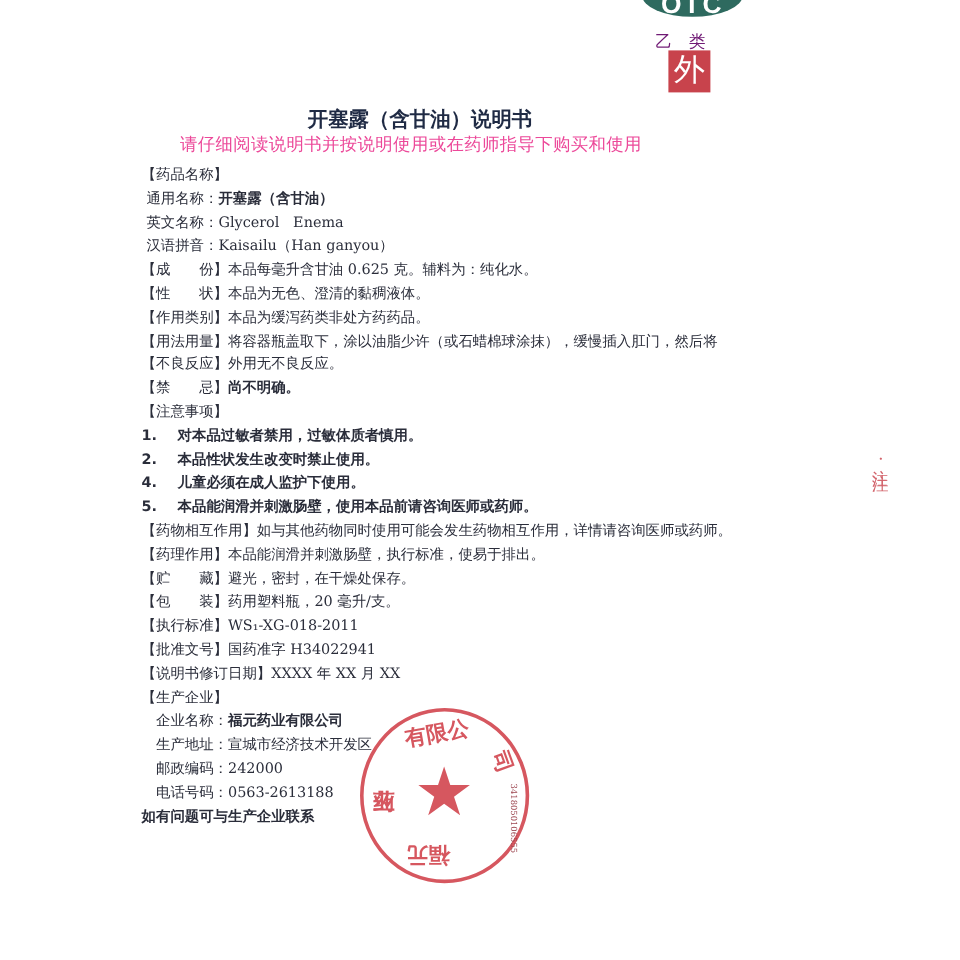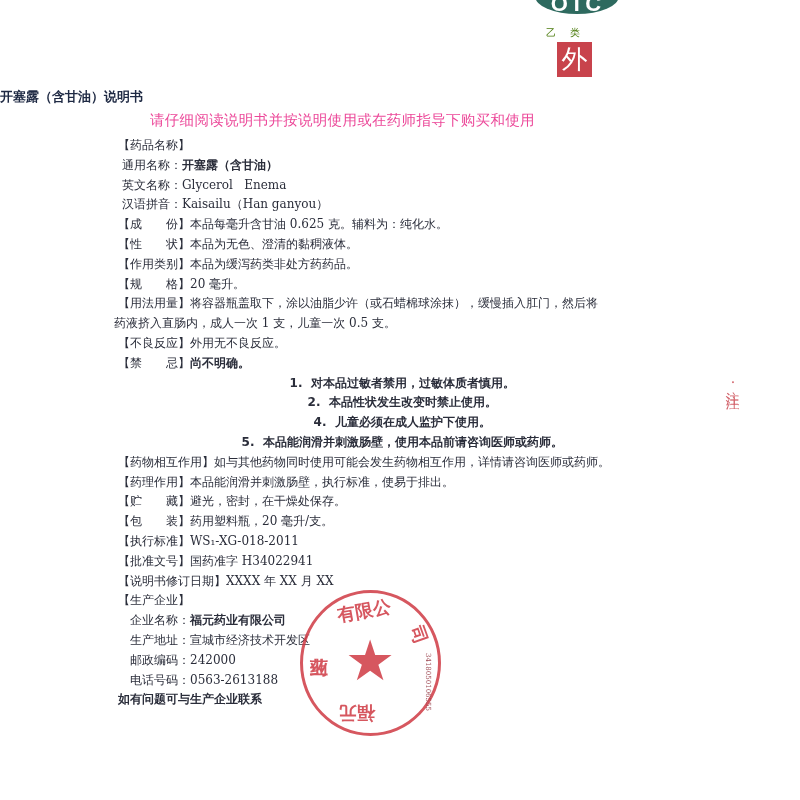--- a/index.html
+++ b/index.html
@@ -1,30 +1,30 @@
 <!DOCTYPE html>
 <html><head>
 <meta charset="utf-8">
 <style>
   html, body { margin:0; padding:0; }
   body { width:800px; height:800px; background:#ffffff; position:relative; overflow:hidden;
          font-family:"DejaVu Serif","Liberation Serif",serif; color:#2a2d3a; }
   .otc-oval { position:absolute; left:535px; top:-22px; width:84px; height:36px; border-radius:50%;
               background:#2e6a5f; color:#fff; text-align:center; font-family:"Liberation Sans",sans-serif;
               font-weight:bold; font-size:22px; line-height:52px; letter-spacing:2px; overflow:hidden; }
-  .otc-class { position:absolute; left:546px; top:26px; font-size:10px; letter-spacing:14px; color:#4d7c0f; }
+  .otc-class { position:absolute; left:546px; top:26px; font-size:14px; letter-spacing:14px; color:#701a75; }
   .ext-box { position:absolute; left:557px; top:42px; width:35px; height:35px; background:#c8434c;
              color:#fff; font-size:26px; text-align:center; line-height:35px; }
-  .title { position:absolute; left:0; width:700px; top:88px; text-align:left; font-size:13px; font-weight:bold;
+  .title { position:absolute; left:0; width:700px; top:88px; text-align:center; font-size:17px; font-weight:bold;
            font-family:"DejaVu Sans",sans-serif; color:#1f2a44; }
   .subtitle { position:absolute; left:150px; top:111px; font-size:14.5px; color:#ec4899; letter-spacing:0.3px; }
   .lines { position:absolute; left:118px; top:136px; width:560px; font-size:12px; }
   .row { height:19.8px; line-height:19.8px; white-space:nowrap; }
   .row.ind { padding-left:4px; }
-  .bold { font-weight:bold; font-family:"DejaVu Sans",sans-serif;text-align:center; }
+  .bold { font-weight:bold; font-family:"DejaVu Sans",sans-serif; }
   .notes .row { padding-left:0; }
   .num { display:inline-block; width:30px; padding-left:0; }
   .footer { font-weight:bold; font-family:"DejaVu Sans",sans-serif; }
   .seal { position:absolute; left:300px; top:590px; width:135px; height:140px; border:3px solid #cf3a44;
           border-radius:50%; color:#cf3a44; opacity:0.85; }
   .seal .star { position:absolute; left:42px; top:40px; font-size:56px; line-height:56px; }
   .seal .ring { position:absolute; font-size:18px; font-weight:bold; }
   .seal .code { position:absolute; font-size:7px; right:6px; top:60px; writing-mode:vertical-rl; color:#8a2430; }
   .edge-mark { position:absolute; left:712px; top:380px; width:30px; height:110px; color:#c73b45; font-size:14px; opacity:0.8; }
 </style>
@@ -39,25 +39,24 @@
 <div class="subtitle">请仔细阅读说明书并按说明使用或在药师指导下购买和使用</div>
 
 <div class="lines">
   <div class="row">【药品名称】</div>
   <div class="row ind"><span>通用名称：</span><span class="bold">开塞露（含甘油）</span></div>
   <div class="row ind"><span>英文名称：</span><span style="white-space:pre">Glycerol   Enema</span></div>
   <div class="row ind"><span>汉语拼音：</span><span>Kaisailu（Han ganyou）</span></div>
   <div class="row"><span>【成　　份】</span><span>本品每毫升含甘油 0.625 克。辅料为：纯化水。</span></div>
   <div class="row"><span>【性　　状】</span><span>本品为无色、澄清的黏稠液体。</span></div>
   <div class="row"><span>【作用类别】</span><span>本品为缓泻药类非处方药药品。</span></div>
-  <div class="row"><span>【规　　格】</span><span>20 毫升。</span></div>
   <div class="row"><span>【用法用量】</span><span>将容器瓶盖取下，涂以油脂少许（或石蜡棉球涂抹），缓慢插入肛门，然后将</span></div>
-  <div class="row" style="margin-left:-4px">药液挤入直肠内，成人一次 1 支，儿童一次 0.5 支。</div>
   <div class="row"><span>【不良反应】</span><span>外用无不良反应。</span></div>
   <div class="row"><span>【禁　　忌】</span><span class="bold">尚不明确。</span></div>
+  <div class="row">【注意事项】</div>
   <div class="notes">
     <div class="row bold"><span class="num">1.</span><span>对本品过敏者禁用，过敏体质者慎用。</span></div>
     <div class="row bold"><span class="num">2.</span><span>本品性状发生改变时禁止使用。</span></div>
     <div class="row bold"><span class="num">4.</span><span>儿童必须在成人监护下使用。</span></div>
     <div class="row bold"><span class="num">5.</span><span>本品能润滑并刺激肠壁，使用本品前请咨询医师或药师。</span></div>
   </div>
   <div class="row"><span>【药物相互作用】</span><span>如与其他药物同时使用可能会发生药物相互作用，详情请咨询医师或药师。</span></div>
   <div class="row"><span>【药理作用】</span><span>本品能润滑并刺激肠壁，执行标准，使易于排出。</span></div>
   <div class="row"><span>【贮　　藏】</span><span>避光，密封，在干燥处保存。</span></div>
   <div class="row"><span>【包　　装】</span><span>药用塑料瓶，20 毫升/支。</span></div>

